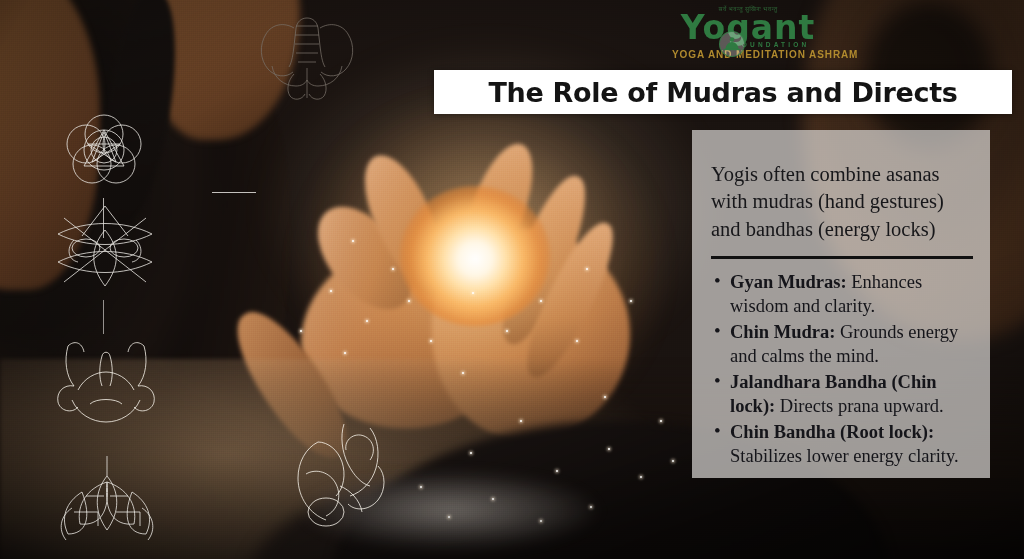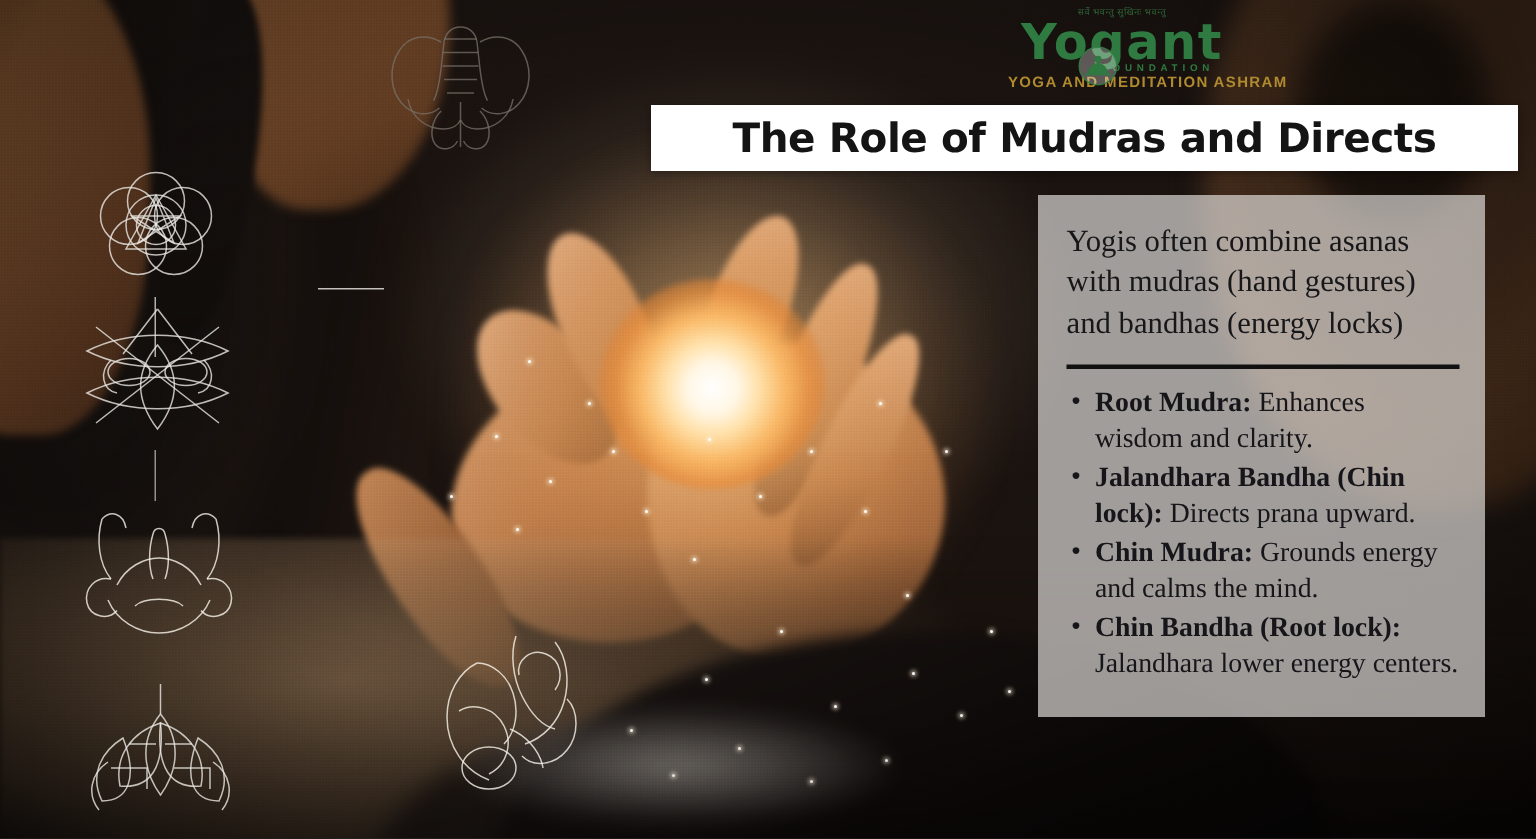--- a/index.html
+++ b/index.html
@@ -186,21 +186,21 @@
     letter-spacing:-.3px; white-space:nowrap;
   }
 
   .content-card {
     position:absolute; left:692px; top:130px; width:298px; height:348px;
     background:rgba(232,229,226,.66);
     padding:18px 17px 10px 19px;
   }
   .intro {
     font-family:"Liberation Serif", serif;
-    font-size:20.5px; line-height:1.33; color:#17171a;
+    font-size:20.5px; line-height:1.33; color:#17171a;margin-top:13px;
   }
   .divider { height:3px; background:#111; margin:13px 0 11px 0; }
   ul.bullets { list-style:none; }
   ul.bullets li {
     position:relative;
     font-family:"Liberation Serif", serif;
     font-size:18.5px; line-height:1.30; color:#15151a;
     padding-left:19px; margin-bottom:2px;
   }
   ul.bullets li::before {
@@ -411,28 +411,28 @@
 
   <div class="title-bar">
     <h1>The Role of Mudras and Directs</h1>
   </div>
 
   <div class="content-card">
     <div class="intro">Yogis often combine asanas with mudras (hand gestures) and bandhas (energy locks)</div>
     <div class="divider"></div>
     <ul class="bullets">
       <li>
-        <b>Root Mudra:</b><span> Enhances wisdom and clarity.</span>
+        <b>Gyan Mudras:</b><span> Enhances wisdom and clarity.</span>
+      </li>
+      <li>
+        <b>Chin Mudra:</b><span> Grounds energy and calms the mind.</span>
       </li>
       <li>
         <b>Jalandhara Bandha (Chin lock):</b><span> Directs prana upward.</span>
       </li>
       <li>
-        <b>Chin Mudra:</b><span> Grounds energy and calms the mind.</span>
-      </li>
-      <li>
-        <b>Chin Bandha (Root lock):</b><span> Jalandhara lower energy centers.</span>
+        <b>Chin Bandha (Root lock):</b><span> Stabilizes lower energy clarity.</span>
       </li>
     </ul>
   </div>
 
 
 </div>
 
 </body></html>

